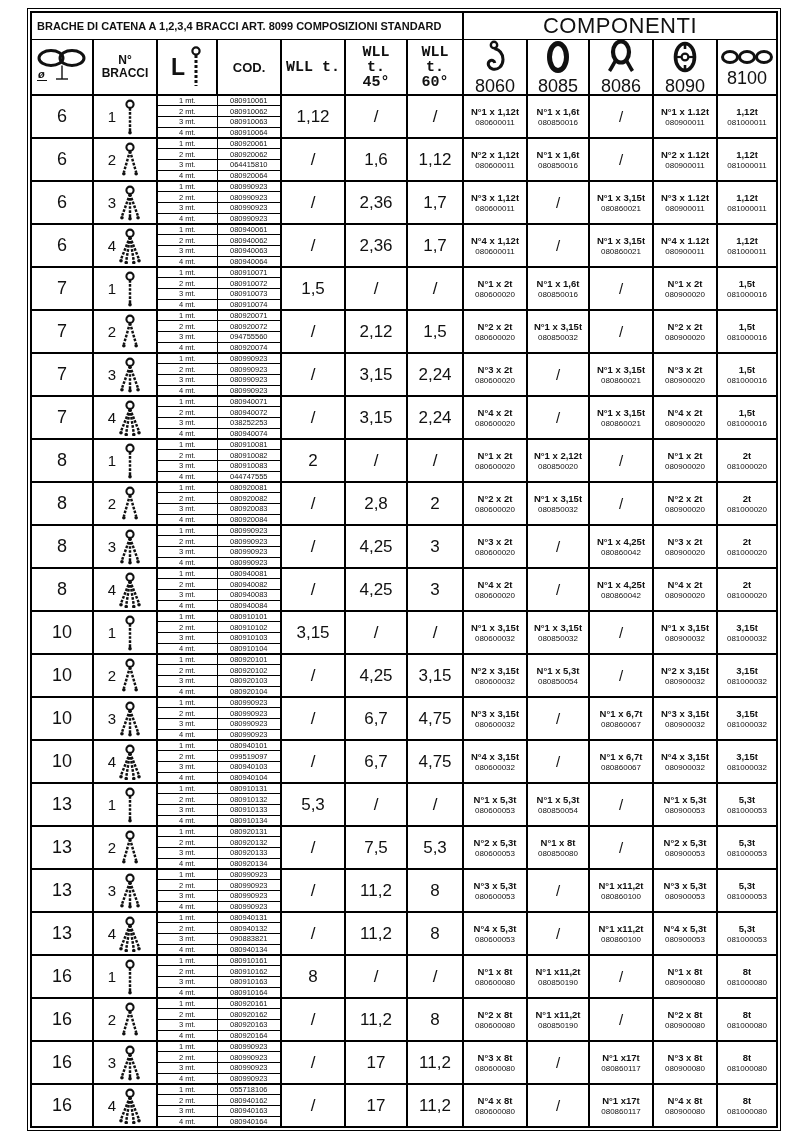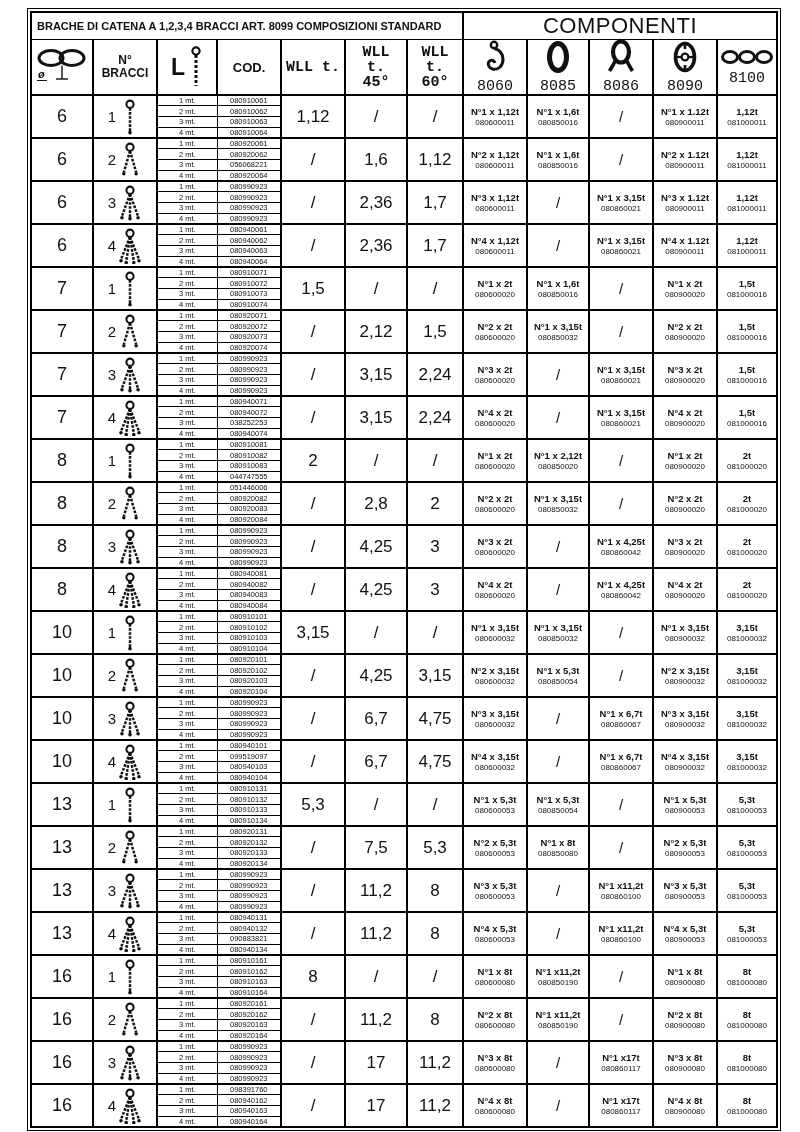--- a/index.html
+++ b/index.html
@@ -32,21 +32,21 @@
 
   .title-cell { font-size:11px; font-weight:700; text-align:left; padding-left:5px; white-space:nowrap; }
   .componenti-cell { font-size:22px; font-weight:400; letter-spacing:.5px; }
 
   .h-bracci { font-size:12px; font-weight:700; line-height:13px; }
   .h-len-wrap { display:flex; align-items:center; justify-content:center; gap:4px; }
   .h-len-L { font-size:23px; font-weight:700; }
   .h-cod { font-size:13px; font-weight:700; }
   .h-wll, .h-w45, .h-w60 { font-size:15px; font-weight:700; line-height:15px;font-family:Liberation Mono, monospace; }
   .h-w45 > span, .h-w60 > span { display:inline-block; width:42px; }
-  .h-comp-num { font-size:15px; line-height:15px; font-weight:400; display:block; margin-top:1px;font-family:Liberation Mono, monospace; }
+  .h-comp-num { font-size:18px; line-height:15px; font-weight:400; display:block; margin-top:1px; }
   .h-icon { display:inline-block; line-height:0; }
 
   .c-diam { font-size:18px; }
   .bracci-wrap { display:flex; align-items:center; justify-content:center; gap:2px; }
   .bracci-num { font-size:15px; }
   .bracci-icon { display:inline-block; line-height:0; }
   .c-len { font-size:7.5px; line-height:9px; }
   .c-code { font-size:7.5px; line-height:9px; }
   .c-wll, .c-w45, .c-w60 { font-size:17px; }
   .comp-qty { font-size:9.5px; font-weight:700; line-height:11px; white-space:nowrap; }
@@ -256,21 +256,21 @@
         <div class="comp-qty">1,12t</div>
         <div class="comp-code">081000011</div>
       </td>
     </tr>
     <tr>
       <td class="c-len">2 mt.</td>
       <td class="c-code">080920062</td>
     </tr>
     <tr>
       <td class="c-len">3 mt.</td>
-      <td class="c-code">056068221</td>
+      <td class="c-code">064415810</td>
     </tr>
     <tr>
       <td class="c-len">4 mt.</td>
       <td class="c-code">080920064</td>
     </tr>
   </tbody>
 
   <tbody class="row-group">
     <tr class="r0">
       <td class="c-diam" rowspan="4">6</td>
@@ -480,21 +480,21 @@
         <div class="comp-qty">1,5t</div>
         <div class="comp-code">081000016</div>
       </td>
     </tr>
     <tr>
       <td class="c-len">2 mt.</td>
       <td class="c-code">080920072</td>
     </tr>
     <tr>
       <td class="c-len">3 mt.</td>
-      <td class="c-code">080920073</td>
+      <td class="c-code">094755560</td>
     </tr>
     <tr>
       <td class="c-len">4 mt.</td>
       <td class="c-code">080920074</td>
     </tr>
   </tbody>
 
   <tbody class="row-group">
     <tr class="r0">
       <td class="c-diam" rowspan="4">7</td>
@@ -673,21 +673,21 @@
           <span class="bracci-icon"><svg width="24" height="36" viewBox="0 0 24 38">
                     <circle cx="12" cy="5.5" r="3.8" fill="none" stroke="#111" stroke-width="2.2"></circle>
                     <line x1="12" y1="9.5" x2="5.5" y2="32" stroke="#111" stroke-width="2.6" stroke-dasharray="2.8 1.5"></line>
                     <circle cx="5.5" cy="33.5" r="1.9" fill="#111"></circle>
                     <line x1="12" y1="9.5" x2="18.5" y2="32" stroke="#111" stroke-width="2.6" stroke-dasharray="2.8 1.5"></line>
                     <circle cx="18.5" cy="33.5" r="1.9" fill="#111"></circle>
                   </svg></span>
         </div>
       </td>
       <td class="c-len">1 mt.</td>
-      <td class="c-code">051446006</td>
+      <td class="c-code">080920081</td>
       <td class="c-wll" rowspan="4">/</td>
       <td class="c-w45" rowspan="4">2,8</td>
       <td class="c-w60" rowspan="4">2</td>
       <td class="c-comp" rowspan="4">
         <div class="comp-qty">N°2 x 2t</div>
         <div class="comp-code">080600020</div>
       </td>
       <td class="c-comp" rowspan="4">
         <div class="comp-qty">N°1 x 3,15t</div>
         <div class="comp-code">080850032</div>
@@ -1461,21 +1461,21 @@
                     <line x1="12" y1="9.5" x2="8" y2="35" stroke="#111" stroke-width="2.6" stroke-dasharray="2.8 1.5"></line>
                     <circle cx="8" cy="36.5" r="1.9" fill="#111"></circle>
                     <line x1="12" y1="9.5" x2="16" y2="35" stroke="#111" stroke-width="2.6" stroke-dasharray="2.8 1.5"></line>
                     <circle cx="16" cy="36.5" r="1.9" fill="#111"></circle>
                     <line x1="12" y1="9.5" x2="21.5" y2="33" stroke="#111" stroke-width="2.6" stroke-dasharray="2.8 1.5"></line>
                     <circle cx="21.5" cy="34.5" r="1.9" fill="#111"></circle>
                   </svg></span>
         </div>
       </td>
       <td class="c-len">1 mt.</td>
-      <td class="c-code">098391760</td>
+      <td class="c-code">055718106</td>
       <td class="c-wll" rowspan="4">/</td>
       <td class="c-w45" rowspan="4">17</td>
       <td class="c-w60" rowspan="4">11,2</td>
       <td class="c-comp" rowspan="4">
         <div class="comp-qty">N°4 x 8t</div>
         <div class="comp-code">080600080</div>
       </td>
       <td class="c-comp" rowspan="4">
         <div class="comp-qty slash">/</div>
 

